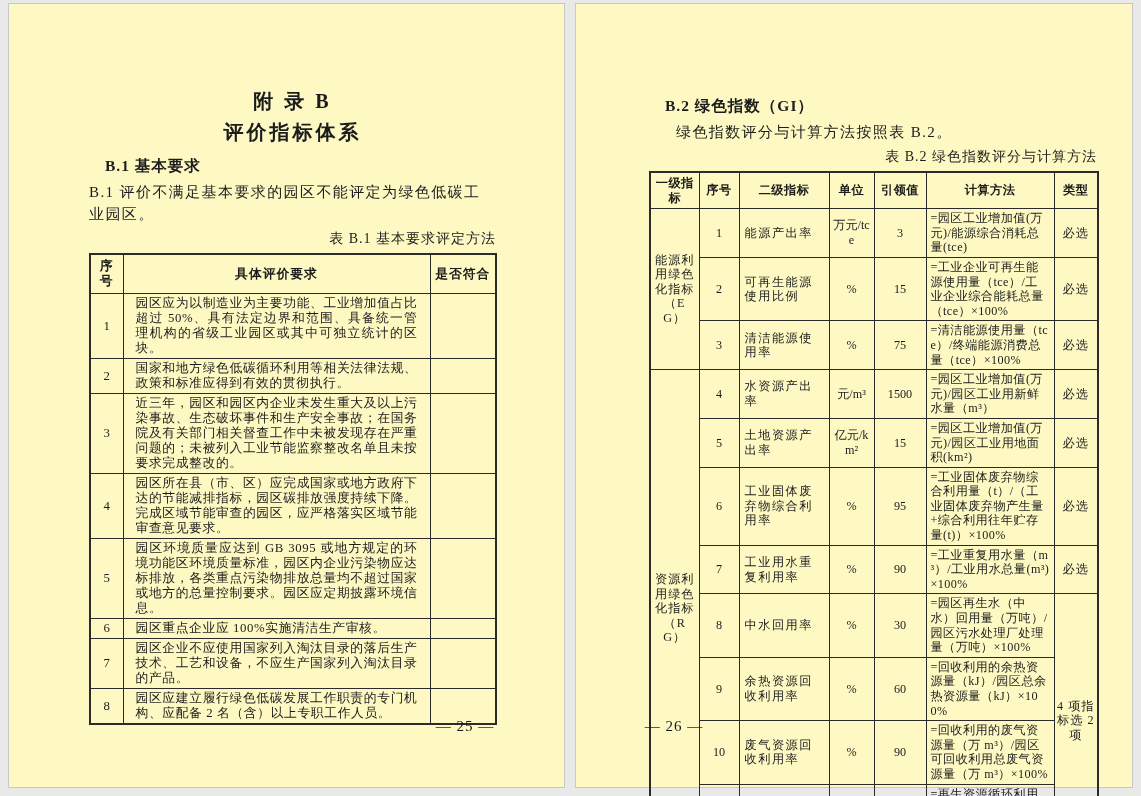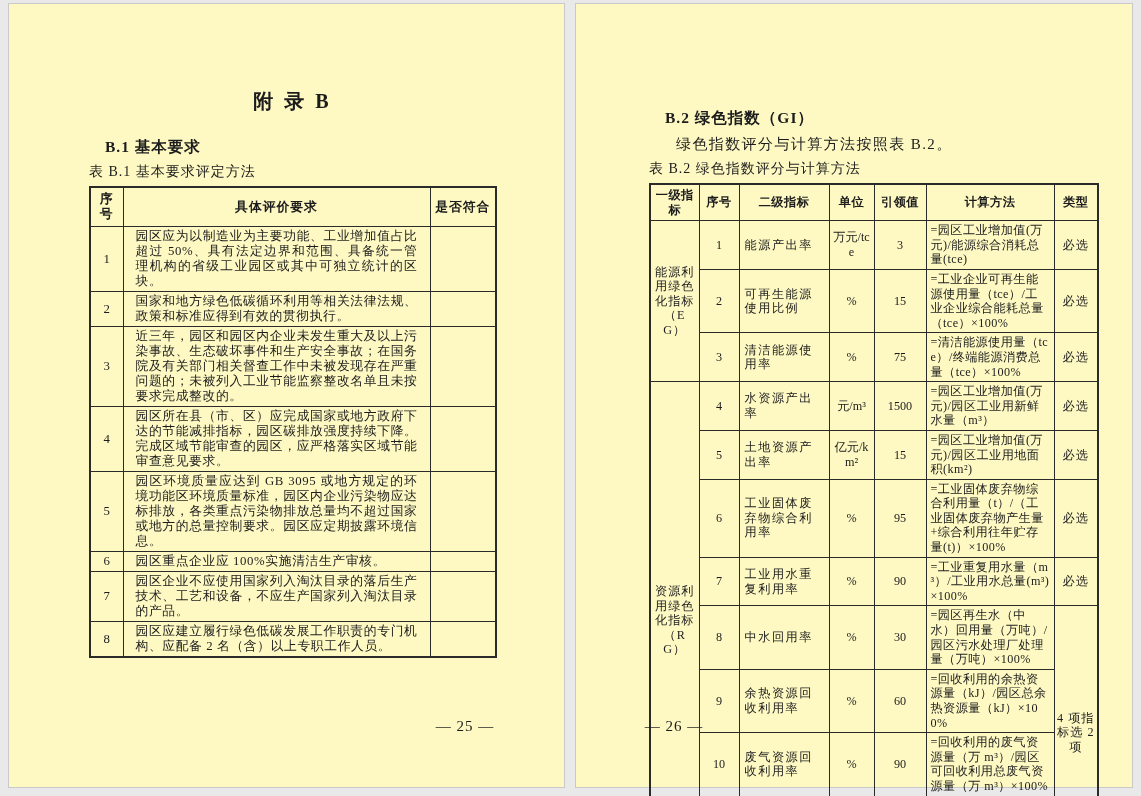--- a/index.html
+++ b/index.html
@@ -19,28 +19,28 @@
   .content { position:absolute; }
   .page-left  .content { left:80px; top:82px; width:407px; }
   .page-right .content { left:73px; top:84px; width:448px; }
 
   .title-block { text-align:center; margin-bottom:8px; }
   .title-line {
     font-size:20px; font-weight:bold; line-height:31px; letter-spacing:3px;
   }
   .section-heading {
     font-size:15.5px; font-weight:bold; letter-spacing:1px;
-    margin-top:20px; margin-bottom:4px; margin-left:16px;font-family:Liberation Serif, serif;
+    margin-top:8px; margin-bottom:4px; margin-left:16px;font-family:Liberation Serif, serif;
   }
   .para-line {
     font-size:15px; line-height:22px; letter-spacing:1.4px;
   }
   .para-line.indent { text-indent:27px; }
   .table-title {
-    text-align:left; font-size:14px; letter-spacing:1px;
+    text-align:right; font-size:14px; letter-spacing:1px;
     margin-top:5px; margin-bottom:5px;
   }
 
   table { border-collapse:collapse; table-layout:fixed; width:100%; }
   table, th, td { border:1px solid #2b2b2b; }
   table { border-width:2px; }
   th { font-weight:bold; text-align:center; vertical-align:middle; }
   td { vertical-align:middle; }
 
   
@@ -71,22 +71,24 @@
 </style>
 </head>
 <body>
 
 <div class="canvas">
 
   <div class="page page-left">
     <div class="content">
       <div class="title-block">
         <div class="title-line">附 录 B</div>
+        <div class="title-line">评价指标体系</div>
       </div>
       <div class="section-heading">B.1 基本要求</div>
+      <div class="para-line">B.1 评价不满足基本要求的园区不能评定为绿色低碳工业园区。</div>
       <div class="table-title">表 B.1 基本要求评定方法</div>
       <table class="t1">
         <colgroup>
           <col style="width:33px">
             <col style="width:307px">
             <col style="width:66px">
         </colgroup>
         <thead>
           <tr>
               <th>序号</th>

